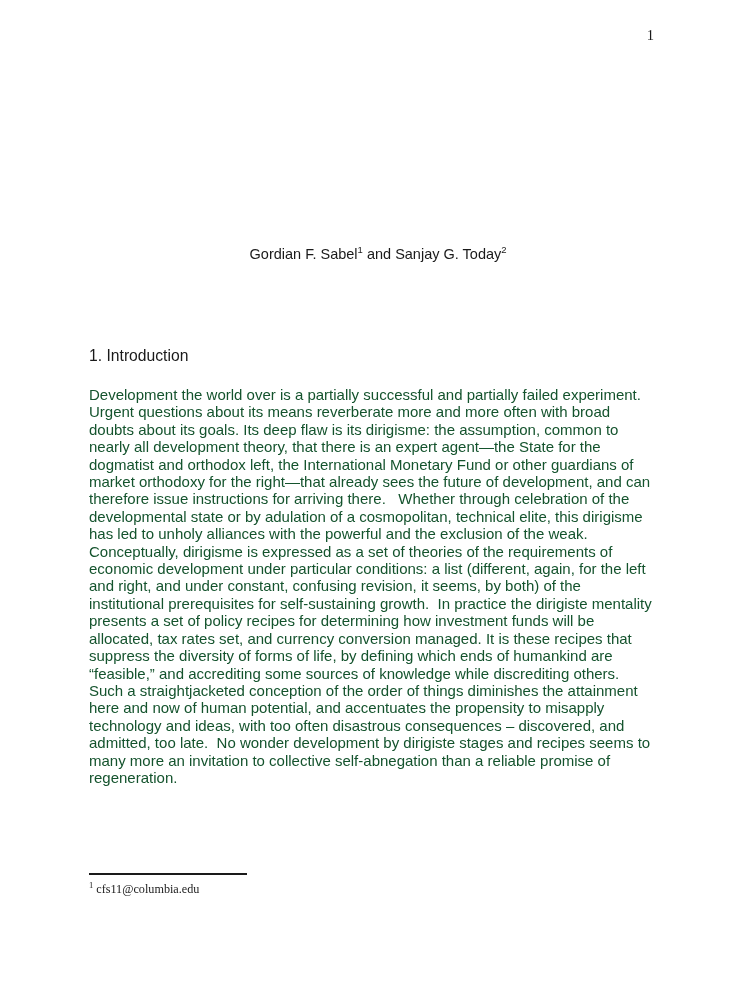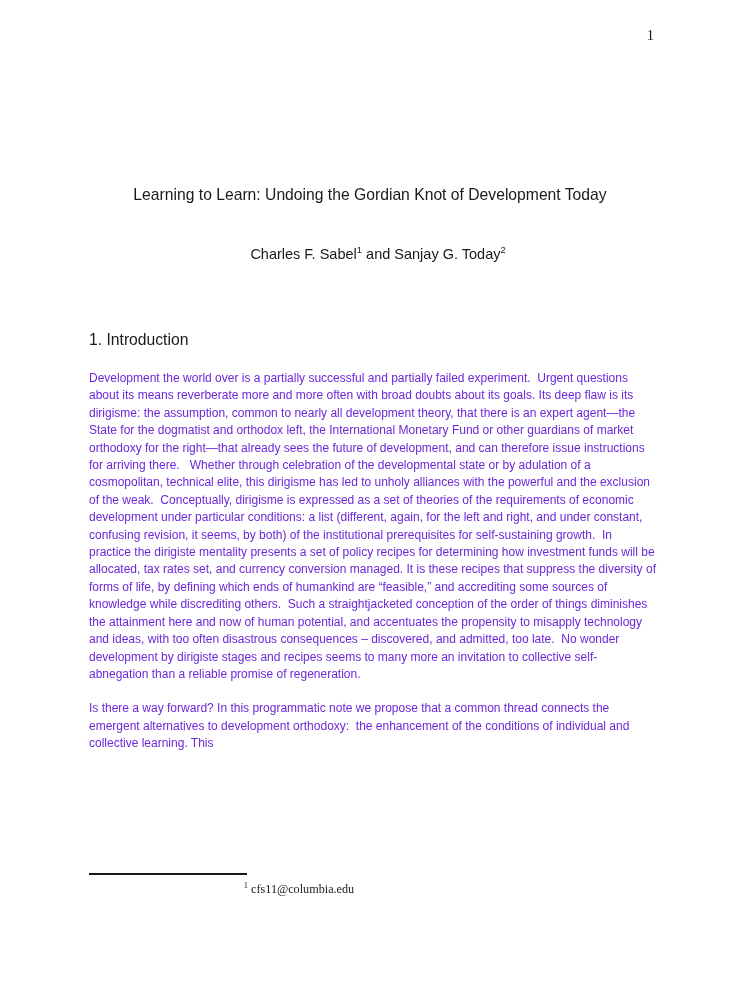--- a/index.html
+++ b/index.html
@@ -55,78 +55,75 @@
   }
   .content {
     position: absolute;
     top: 331px;
     left: 89px;
     width: 567px;
   }
   .section-heading {
     font-size: 15.7px;
     font-weight: 400;
-    margin: 0 0 21px 0;
+    margin: 16px 0 21px 0;
     color: #1a1a1a;
   }
   .body-paragraph {
-    font-size: 12px;
+    font-size: 15px;
     line-height: 17.4px;
     margin: 0 0 17px 0;
     white-space: pre-wrap;
-    color: #6d28d9;
+    color: #14532d;
   }
   .footnotes {
     position: absolute;
     top: 873px;
     left: 89px;
     width: 420px;
   }
   .footnote-rule {
     width: 158px;
     height: 0;
     border-top: 2px solid #1a1a1a;
     margin-bottom: 7px;
   }
   .footnote-line {
     font-family: "Liberation Serif", serif;
     font-size: 12.2px;
     line-height: 15.4px;
     color: #1a1a1a;
-    text-align: center;
   }
   .fn-marker {
     display: inline-block;
     font-size: 8.5px;
     vertical-align: top;
     position: relative;
     top: -1px;
     margin-right: 3px;
     line-height: 9px;
   }
 </style>
 </head>
 <body>
 
 <div class="page">
 
   <div class="page-number">1</div>
 
-  <div class="paper-title">Learning to Learn: Undoing the Gordian Knot of Development Today</div>
 
   <div class="byline">
-    <span>Charles F. Sabel</span><span class="author-fn">1</span><span> and </span><span>Sanjay G. Today</span><span class="author-fn">2</span>
+    <span>Gordian F. Sabel</span><span class="author-fn">1</span><span> and </span><span>Sanjay G. Today</span><span class="author-fn">2</span>
   </div>
 
   <div class="content">
     <h1 class="section-heading">1. Introduction</h1>
 
     <p class="body-paragraph">Development the world over is a partially successful and partially failed experiment.  Urgent questions about its means reverberate more and more often with broad doubts about its goals. Its deep flaw is its dirigisme: the assumption, common to nearly all development theory, that there is an expert agent—the State for the dogmatist and orthodox left, the International Monetary Fund or other guardians of market orthodoxy for the right—that already sees the future of development, and can therefore issue instructions for arriving there.   Whether through celebration of the developmental state or by adulation of a cosmopolitan, technical elite, this dirigisme has led to unholy alliances with the powerful and the exclusion of the weak.  Conceptually, dirigisme is expressed as a set of theories of the requirements of economic development under particular conditions: a list (different, again, for the left and right, and under constant, confusing revision, it seems, by both) of the institutional prerequisites for self-sustaining growth.  In practice the dirigiste mentality presents a set of policy recipes for determining how investment funds will be allocated, tax rates set, and currency conversion managed. It is these recipes that suppress the diversity of forms of life, by defining which ends of humankind are “feasible,” and accrediting some sources of knowledge while discrediting others.  Such a straightjacketed conception of the order of things diminishes the attainment here and now of human potential, and accentuates the propensity to misapply technology and ideas, with too often disastrous consequences – discovered, and admitted, too late.  No wonder development by dirigiste stages and recipes seems to many more an invitation to collective self-abnegation than a reliable promise of regeneration.</p>
 
-    <p class="body-paragraph">Is there a way forward? In this programmatic note we propose that a common thread connects the emergent alternatives to development orthodoxy:  the enhancement of the conditions of individual and collective learning. This</p>
   </div>
 
   <div class="footnotes">
     <div class="footnote-rule"></div>
 
     <div class="footnote-line">
       <span class="fn-marker">1</span><span>cfs11@columbia.edu</span>
     </div>
 
   </div>

